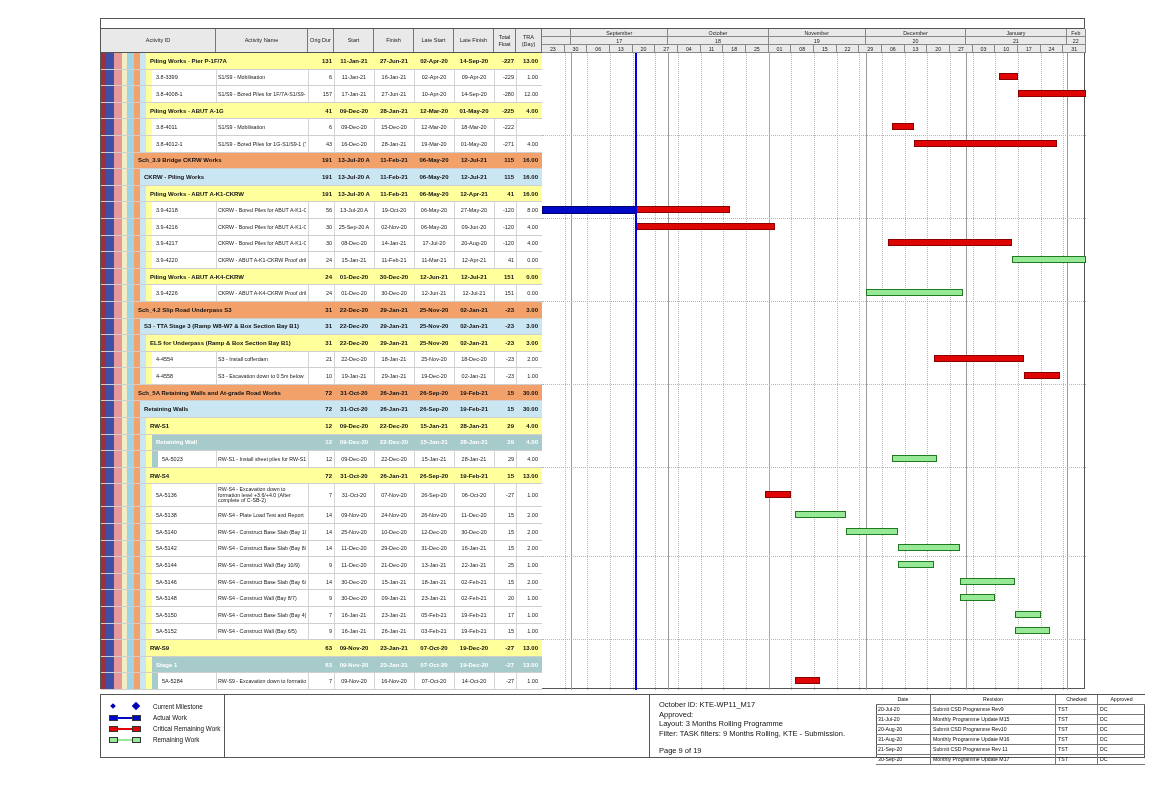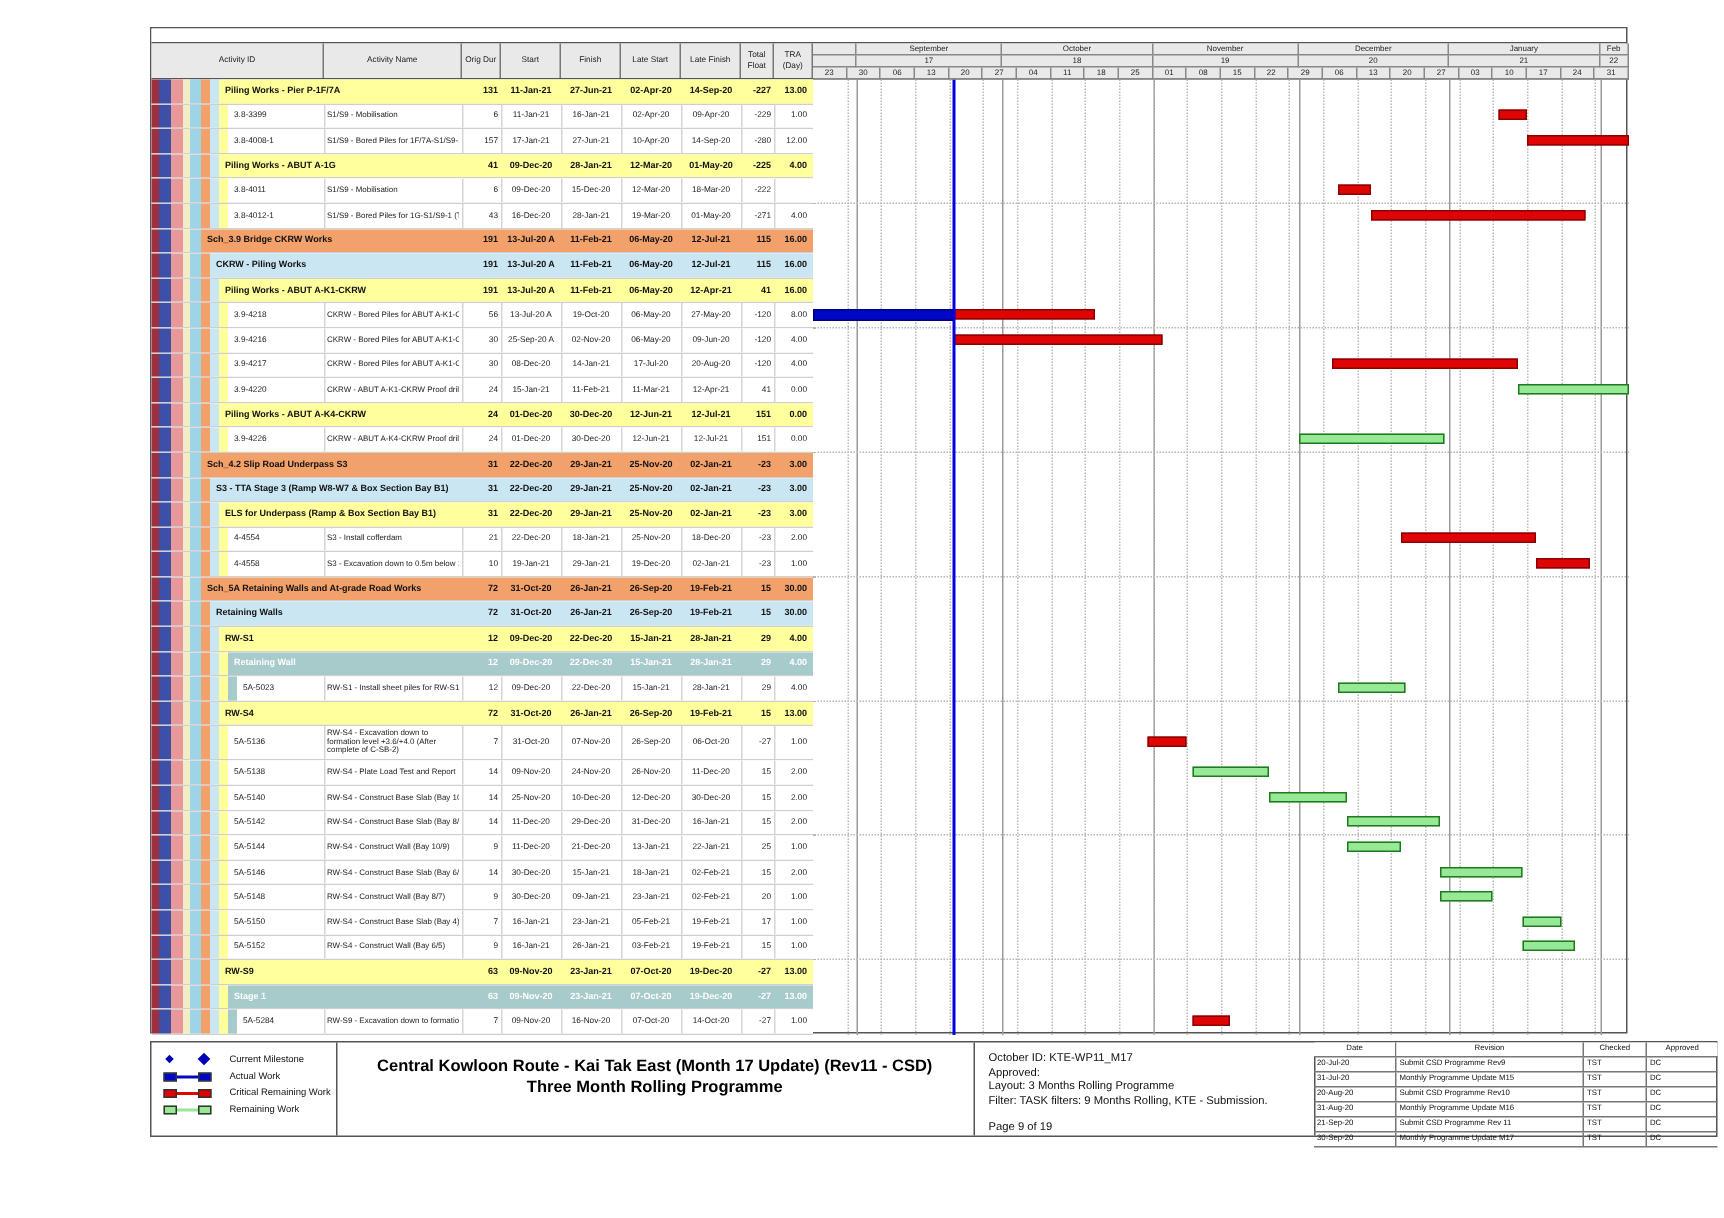--- a/index.html
+++ b/index.html
@@ -1024,24 +1024,20 @@
         <div class="lg-item">
           <div class="lg-glyph">
             <div class="sq" style="left: 0px; background: rgb(151, 232, 151); border: 1px solid rgb(51, 51, 51);"></div>
             <div class="ln" style="background: rgb(151, 232, 151);"></div>
             <div class="sq" style="left: 23px; background: rgb(151, 232, 151); border: 1px solid rgb(51, 51, 51);"></div>
           </div>
           <div class="lg-label">Remaining Work</div>
         </div>
       </div>
     <div class="fdiv" style="left:123px"></div>
-    <div id="title-box">
-      <div id="title-line1">Central Kowloon Route - Kai Tak East (Month 17 Update) (Rev11 - CSD)</div>
-      <div id="title-line2">Three Month Rolling Programme</div>
-    </div>
     <div class="fdiv" style="left:548px"></div>
     <div id="info-box">
       <div id="info-lines">
           <div class="info-line">October ID: KTE-WP11_M17</div>
           <div class="info-line">Approved:</div>
           <div class="info-line">Layout: 3 Months Rolling Programme</div>
           <div class="info-line">Filter: TASK filters: 9 Months Rolling, KTE - Submission.</div>
         </div>
       <div id="page-num">Page 9 of 19</div>
     </div>

